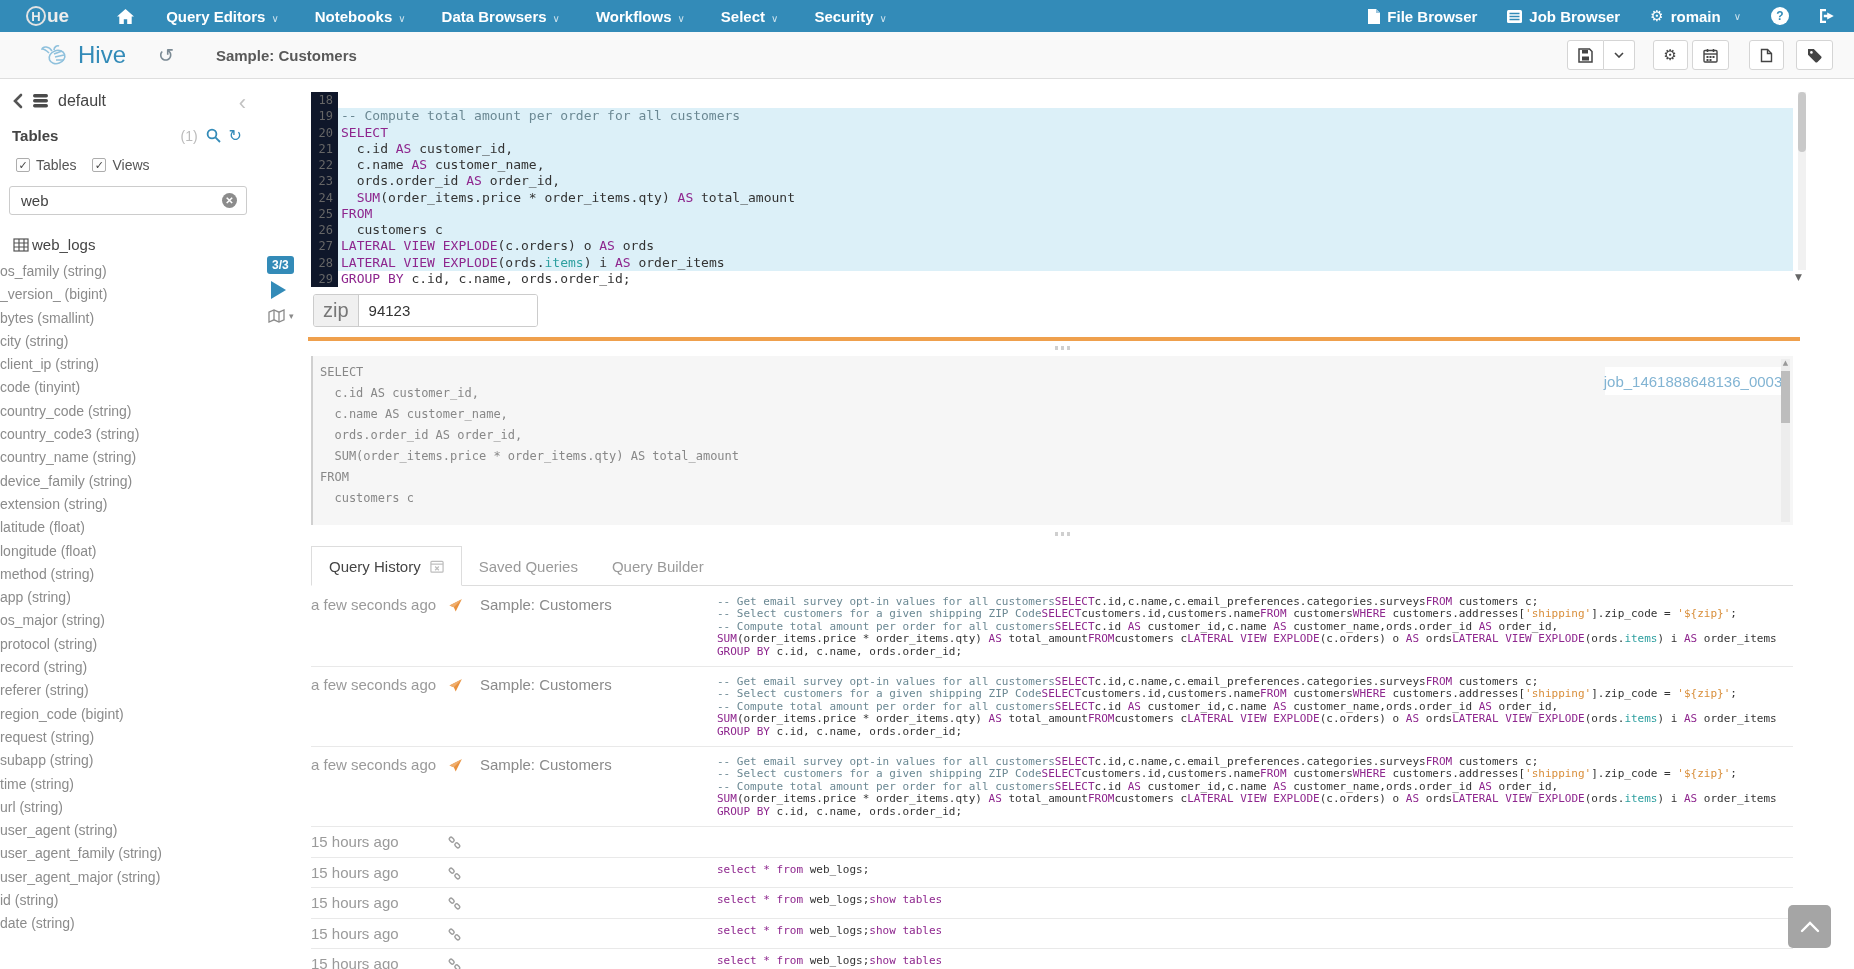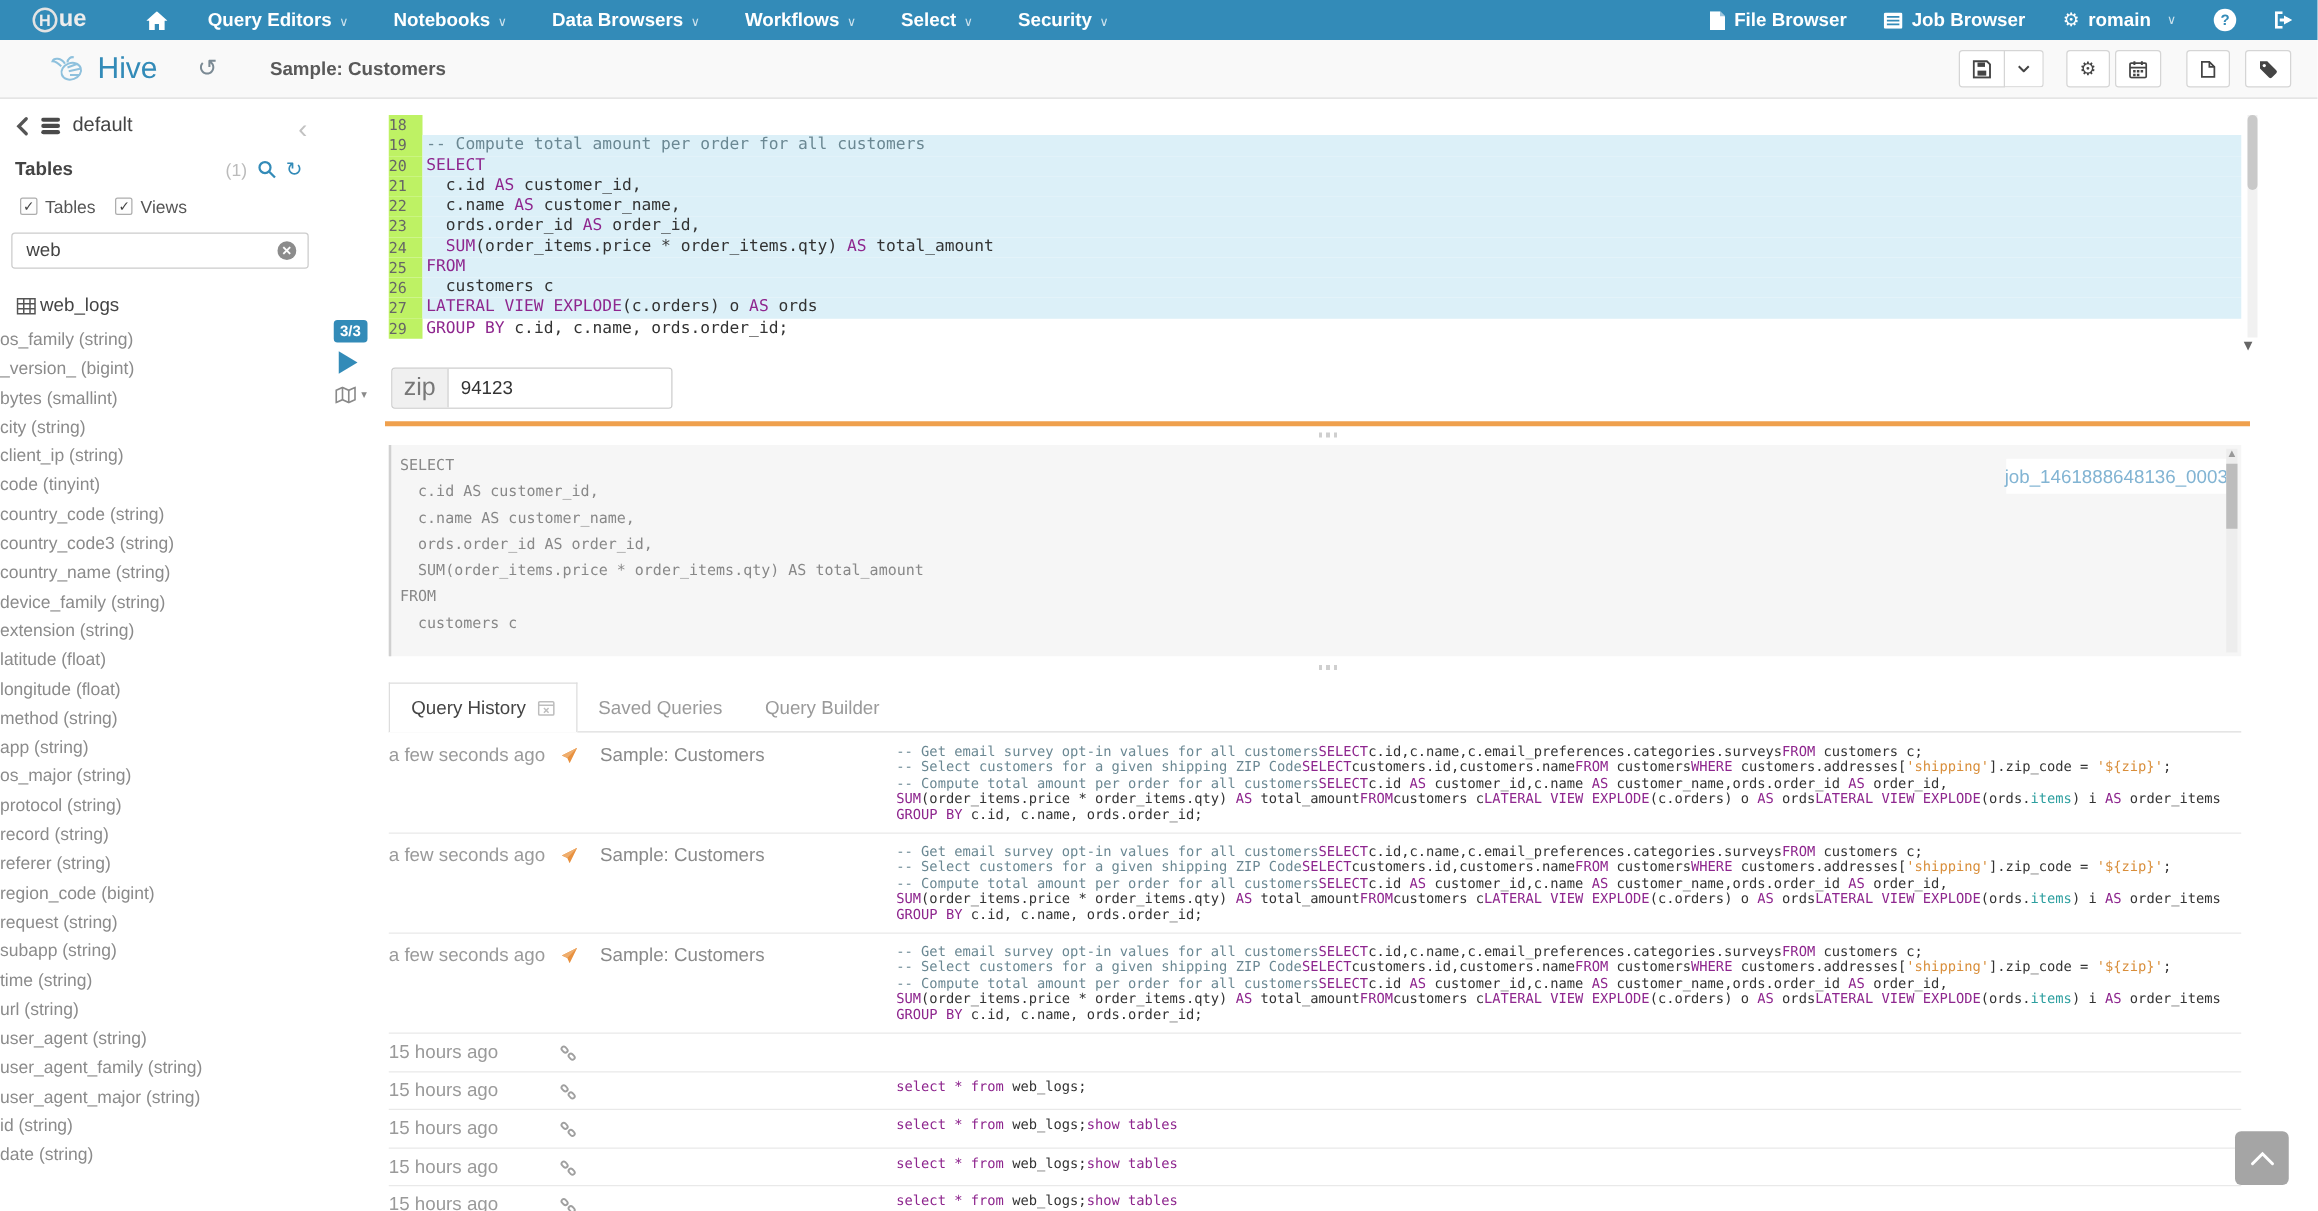--- a/index.html
+++ b/index.html
@@ -70,22 +70,22 @@
   .col-list { margin-top:7px; }
   .col-item { height:23.3px; line-height:23.3px; font-size:14px;
     color:#8b8b8b; white-space:nowrap; cursor:pointer; }
 
   
   .main { position:absolute; left:255px; top:80px; right:0; bottom:0; background:#fff; }
 
   
   .editor { position:absolute; left:56px; top:12px; width:1482px; height:196px; }
   .code-line { display:flex; height:16.25px; }
-  .ln { width:27px; background:#bef264; color:#666; font-family:"DejaVu Sans Mono", monospace;
-    font-size:12px; padding-right:5px; line-height:16.25px; flex:none; }
+  .ln { width:27px; background:#0f172a; color:#666; font-family:"DejaVu Sans Mono", monospace;
+    font-size:12px; text-align:right; padding-right:5px; line-height:16.25px; flex:none; }
   .code { flex:1; font-family:"DejaVu Sans Mono", monospace; font-size:13px;
     line-height:16.25px; white-space:pre; padding-left:3px; color:#333; }
   .code.hl { background:#dcf0f8; }
   .tk-c { color:#6b8893; } .tk-k { color:#8e268e; } .tk-t { color:#333; }
   .tk-s { color:#d98e3a; } .tk-i { color:#2d9f9f; }
   .ed-scroll { position:absolute; left:1540px; top:12px; width:12px; height:196px; }
   .ed-track { position:absolute; left:3px; top:0; width:8px; height:178px; background:#f1f1f1; }
   .ed-thumb { position:absolute; left:3px; top:0; width:8px; height:60px; background:#c9c9c9; border-radius:4px; }
   .ed-down { position:absolute; left:0; top:180px; font-size:9px; color:#666; cursor:pointer; }
 
@@ -380,20 +380,24 @@
       </div>
       <div class="code-line">
         <span class="ln">26</span>
         <span class="code hl"><span class="tk-t">  customers c</span></span>
       </div>
       <div class="code-line">
         <span class="ln">27</span>
         <span class="code hl"><span class="tk-k">LATERAL VIEW EXPLODE</span><span class="tk-t">(c.orders) o </span><span class="tk-k">AS</span><span class="tk-t"> ords</span></span>
       </div>
       <div class="code-line">
+        <span class="ln">28</span>
+        <span class="code hl"><span class="tk-k">LATERAL VIEW EXPLODE</span><span class="tk-t">(ords.</span><span class="tk-i">items</span><span class="tk-t">) i </span><span class="tk-k">AS</span><span class="tk-t"> order_items</span></span>
+      </div>
+      <div class="code-line">
         <span class="ln">29</span>
         <span class="code"><span class="tk-k">GROUP BY</span><span class="tk-t"> c.id, c.name, ords.order_id;</span></span>
       </div>
     </div>
   <div class="ed-scroll">
     <div class="ed-track"></div>
     <div class="ed-thumb"></div>
     <span class="ed-down uicon">▼</span>
   </div>
 

